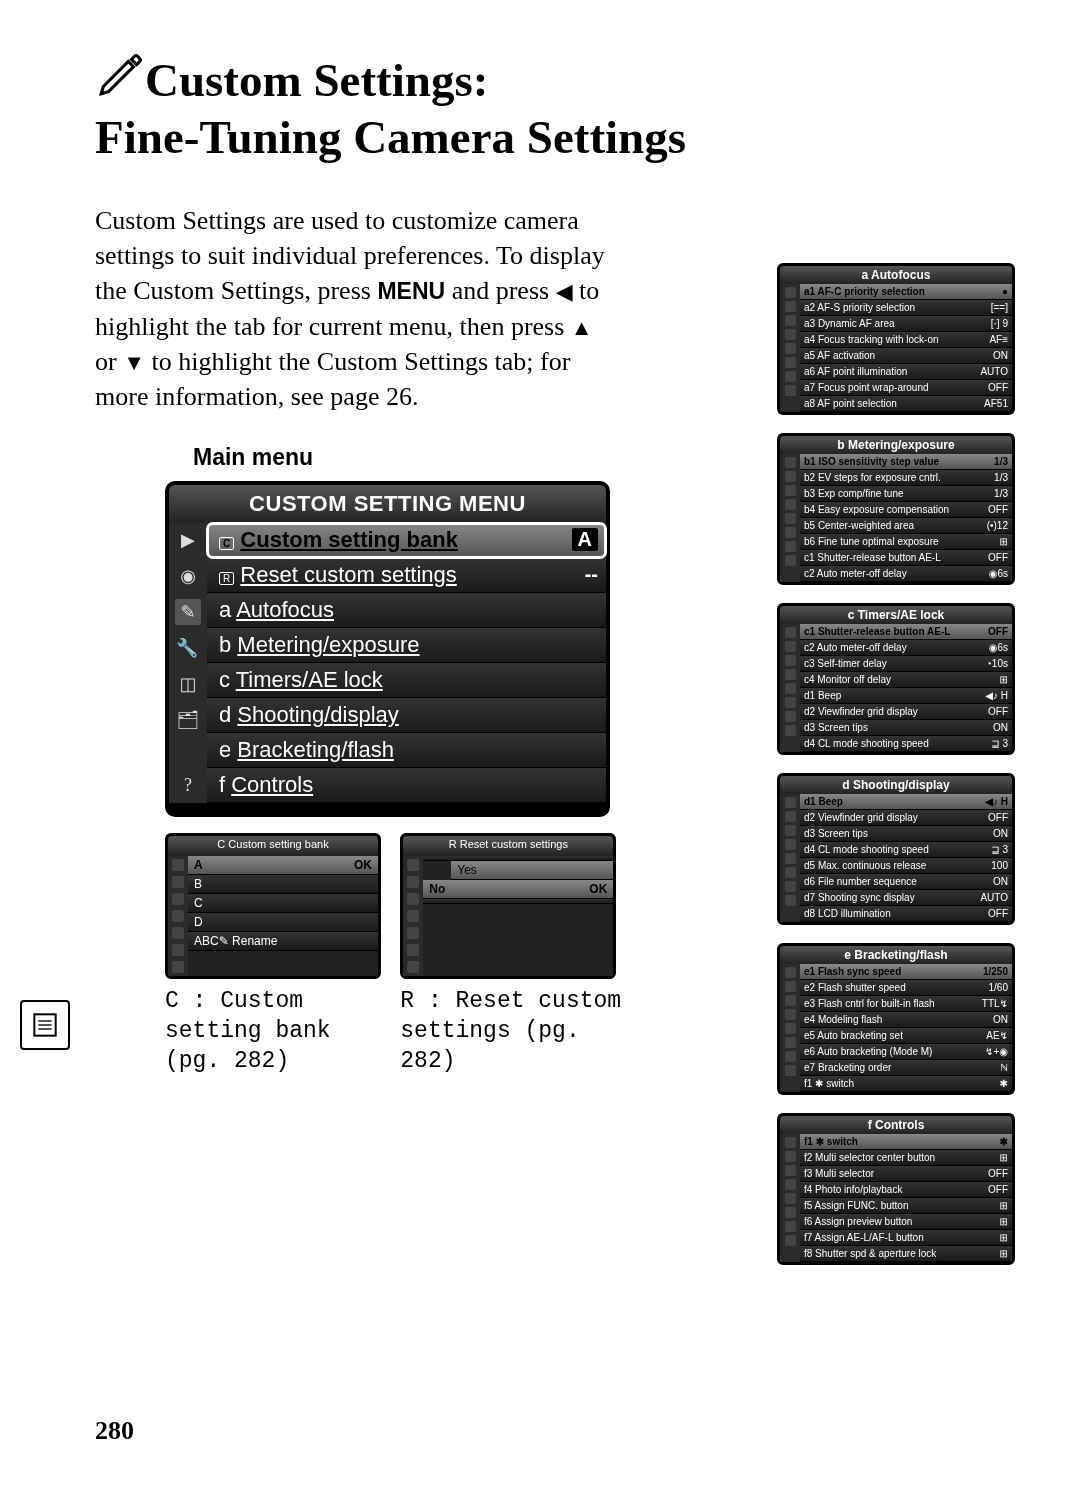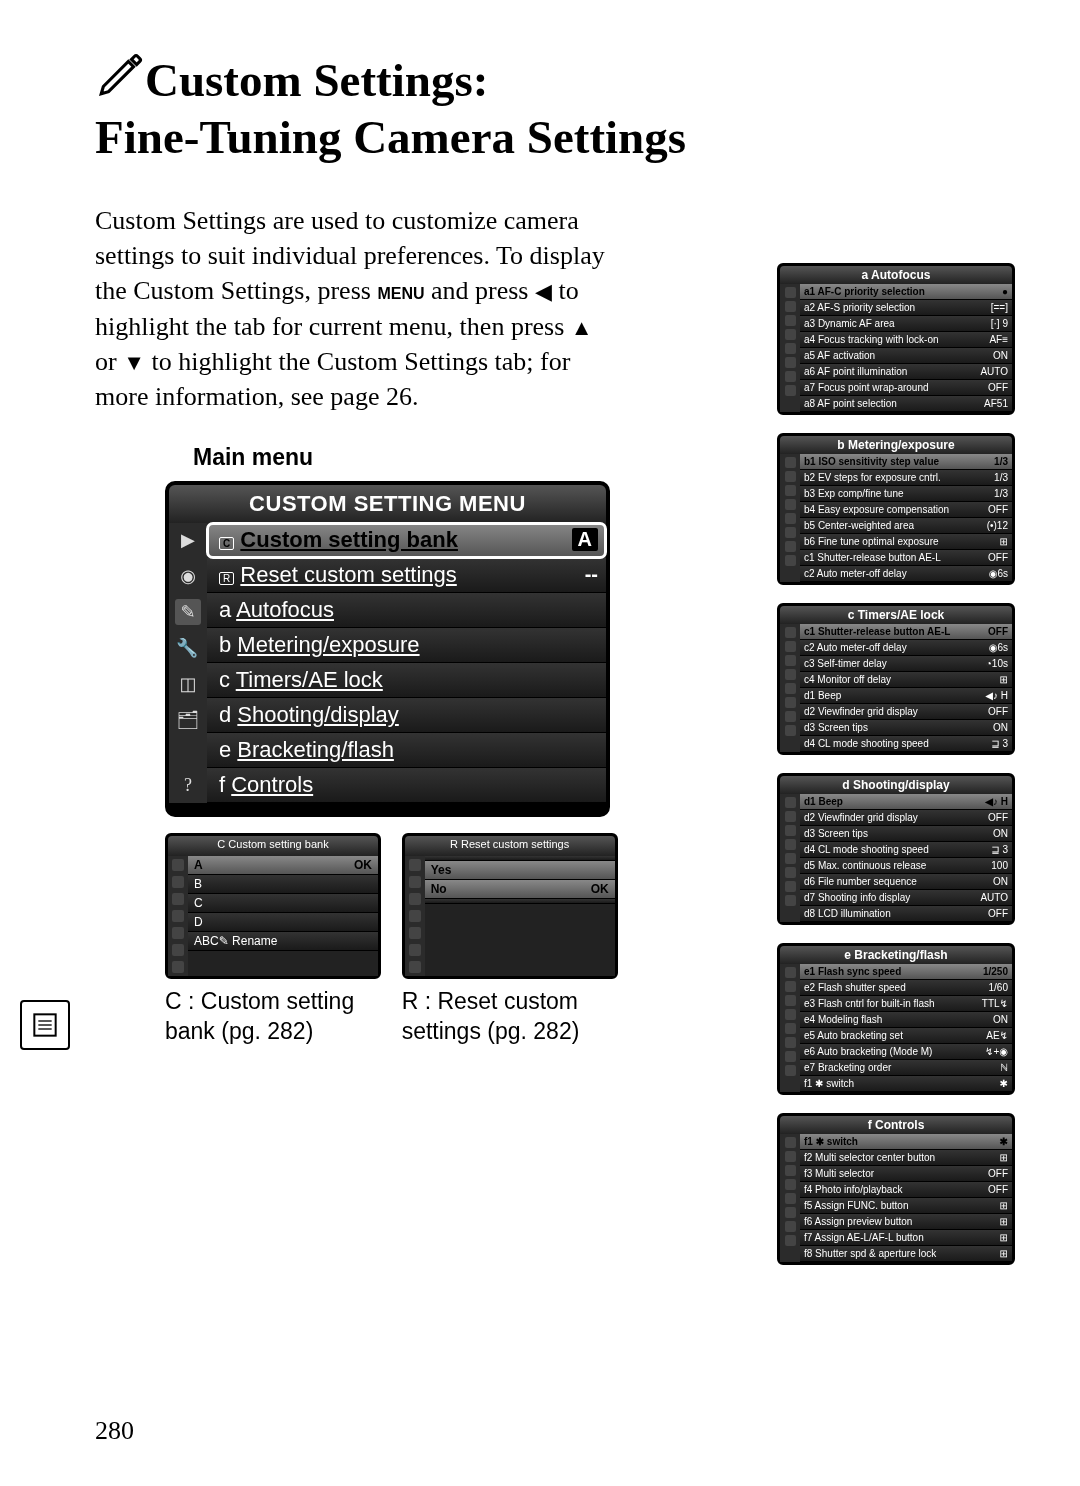--- a/index.html
+++ b/index.html
@@ -18,21 +18,21 @@
     line-height: 1.12;
     margin-bottom: 40px;
   }
   .title-row1 { display: flex; align-items: center; }
   .pencil-icon svg { width: 50px; height: 50px; }
   .body-text {
     font-size: 26px;
     line-height: 1.35;
     width: 520px;
   }
-  .menu-key { font-family: Arial, sans-serif; font-weight: bold; font-size: 16px; }
+  .menu-key { font-family: Arial, sans-serif; font-weight: bold; font-size: 23px; }
   .tri { font-size: 22px; }
   .columns { display: flex; gap: 30px; align-items:flex-start; }
   .left-col { flex: 0 0 540px; }
   .right-col { flex: 1; padding-top: 60px; }
   .subhead {
     font-family: Arial, sans-serif;
     font-weight: bold;
     font-size: 23px;
     margin-bottom: 10px;
   }
@@ -102,28 +102,29 @@
   .thumb-body { display:flex; background:#222; }
   .thumb-side { width:20px; background:#2b2b2b; display:flex;flex-direction:column; gap:5px;padding:3px 0;align-items:center; }
   .thumb-side .dot{width:12px;height:12px;background:#444;border-radius:2px;}
   .thumb-list { flex:1; }
   .thumb-row {
     color:#fff; font-family:Arial,sans-serif; font-size:12px;
     padding:2px 6px; display:flex;justify-content:space-between;
     background:linear-gradient(#333,#1a1a1a); border-bottom:1px solid #000;
   }
   .thumb-row.sel{ background:linear-gradient(#888,#555); color:#000; font-weight:bold; }
-  .thumb-row.mid{ background:linear-gradient(#888,#555); color:#000; font-weight:bold; }
+  .thumb-row.mid{ background:linear-gradient(#888,#555); color:#000; font-weight:normal;margin-left:28px; }
   .thumb-caption {
     font-size:23px; line-height:1.3; margin-top:8px;
-    font-family: Liberation Sans, sans-serif;
+    font-family: Liberation Mono, monospace;
   }
   .page-num {
     position:absolute; bottom:40px; left:95px;
     font-size:26px;
+    font-weight:bold;
   }
   .margin-icon {
     position:absolute; left:20px; top:1000px;
     width:50px;height:50px;
     border:2px solid #000; border-radius:4px;
     display:flex;align-items:center;justify-content:center;
   }
   .margin-icon svg{width:32px;height:32px;}
   
   .grp-screen {
@@ -486,21 +487,21 @@
               </div>
               <div class="grp-row">
                 <span>d5 Max. continuous release</span>
                 <span class="v">100</span>
               </div>
               <div class="grp-row">
                 <span>d6 File number sequence</span>
                 <span class="v">ON</span>
               </div>
               <div class="grp-row">
-                <span>d7 Shooting info display</span>
+                <span>d7 Shooting sync display</span>
                 <span class="v">AUTO</span>
               </div>
               <div class="grp-row">
                 <span>d8 LCD illumination</span>
                 <span class="v">OFF</span>
               </div>
             </div>
           </div>
         </div>
         <div class="grp-screen">

